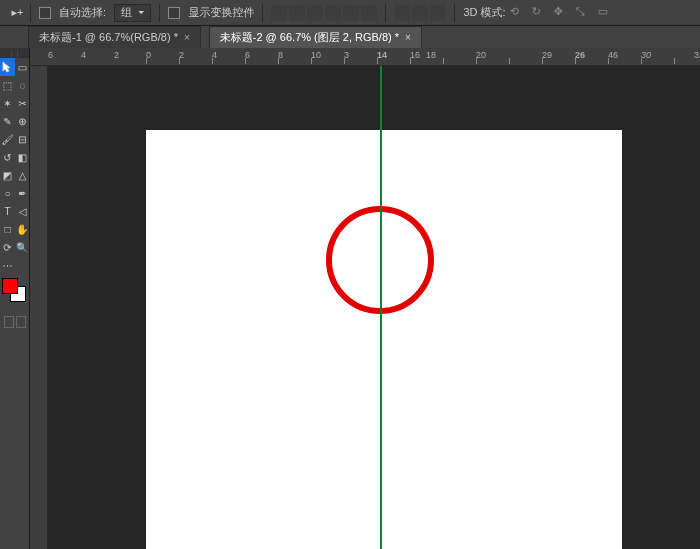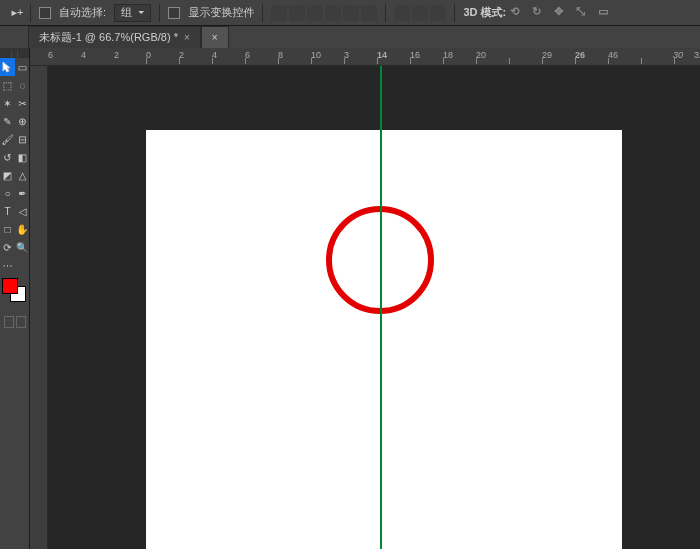--- a/index.html
+++ b/index.html
@@ -6,24 +6,24 @@
   body { width: 700px; height: 549px; background: #535353; overflow: hidden; position: relative; }
   
   .options-bar { display: flex; align-items: center; height: 26px; background: #424242; padding: 0 5px; gap: 8px; color: #ccc; font-size: 11px; border-bottom: 1px solid #1a1a1a; }
   .options-bar .arrow-ctrl { width: 26px; height: 18px; display: flex; align-items: center; justify-content: center; border-right: 1px solid #2a2a2a; }
   .checkbox { width: 12px; height: 12px; border: 1px solid #888; background: #3a3a3a; display: inline-block; vertical-align: middle; }
   .dropdown { display: inline-flex; align-items: center; background: #3a3a3a; border: 1px solid #2a2a2a; padding: 1px 6px; height: 18px; }
   .dropdown::after { content: "⏷"; margin-left: 6px; font-size: 8px; }
   .sep { width: 1px; height: 18px; background: #2a2a2a; }
   .align-icons { display: flex; gap: 2px; }
   .align-icon { width: 16px; height: 16px; background: #3a3a3a; opacity: 0.6; }
-  .mode3d { display: flex; align-items: center; gap: 4px; font-weight: bold; }
+  .mode3d { display: flex; align-items: center; gap: 4px; }
   .nav-icon { width: 18px; height: 16px; opacity: 0.5; }
   
-  .tab-bar { display: flex; height: 22px; background: #424242; padding-left: 28px; gap: 0; color: #ccc; font-size: 11px; align-items: stretch; }
+  .tab-bar { display: flex; height: 22px; background: #424242; padding-left: 28px; gap: 8px; color: #ccc; font-size: 11px; align-items: stretch; }
   .tab { display: flex; align-items: center; padding: 0 10px; background: #3a3a3a; border: 1px solid #2a2a2a; border-bottom: none; gap: 6px; }
   .tab.active { background: #535353; color: #fff; }
   .tab .close { font-size: 10px; opacity: 0.7; }
   
   .ruler-h { position: absolute; top: 48px; left: 40px; right: 0; height: 18px; background: #3e3e3e; border-bottom: 1px solid #2a2a2a; display: flex; overflow: hidden; }
   .ruler-h .ruler-inner { position: relative; width: 100%; height: 100%; }
   .ruler-h .label { position: absolute; top: 2px; color: #aaa; font-size: 9px; }
   .ruler-v { position: absolute; top: 66px; left: 30px; width: 18px; bottom: 0; background: #3e3e3e; border-right: 1px solid #2a2a2a; }
   .ruler-origin { position: absolute; top: 48px; left: 30px; width: 18px; height: 18px; background: #3e3e3e; border-right: 1px solid #2a2a2a; border-bottom: 1px solid #2a2a2a; }
   
@@ -84,20 +84,21 @@
     <span class="nav-icon">▭</span>
   </div>
 </div>
 
 <div class="tab-bar">
   <div class="tab">
     <span>未标题-1 @ 66.7%(RGB/8) *</span>
     <span class="close">×</span>
   </div>
   <div class="tab active">
+    <span>未标题-2 @ 66.7% (图层 2, RGB/8) *</span>
     <span class="close">×</span>
   </div>
 </div>
 
 <div class="toolbox">
   <div class="tool-drag">⋮⋮</div>
   <div class="tool-grid">
     <div class="tool selected">
         <svg viewBox="0 0 12 12">
           <path d="M1 1 L1 10 L3 8 L5 11 L7 10 L5 7 L8 7 Z" fill="#fff"></path>
@@ -154,33 +155,33 @@
       <span class="label" style="left: 238px;">8</span>
       <div class="tick" style="left: 238px;"></div>
       <span class="label" style="left: 271px;">10</span>
       <div class="tick" style="left: 271px;"></div>
       <span class="label" style="left: 304px;">3</span>
       <div class="tick" style="left: 304px;"></div>
       <span class="label" style="left: 337px; font-weight: bold;">14</span>
       <div class="tick" style="left: 337px;"></div>
       <span class="label" style="left: 370px;">16</span>
       <div class="tick" style="left: 370px;"></div>
-      <span class="label" style="left: 403px;">18</span>
+      <span class="label" style="left: 386px;">18</span>
       <div class="tick" style="left: 403px;"></div>
       <span class="label" style="left: 436px;">20</span>
       <div class="tick" style="left: 436px;"></div>
       <span class="label" style="left: 469px; margin-top: 30px;">22</span>
       <div class="tick" style="left: 469px;"></div>
       <span class="label" style="left: 502px;">29</span>
       <div class="tick" style="left: 502px;"></div>
       <span class="label" style="left: 535px; font-weight: bold;">26</span>
       <div class="tick" style="left: 535px;"></div>
       <span class="label" style="left: 568px;">46</span>
       <div class="tick" style="left: 568px;"></div>
-      <span class="label" style="left: 633px; font-style: italic;">30</span>
+      <span class="label" style="left: 601px; font-style: italic;">30</span>
       <div class="tick" style="left: 601px;"></div>
       <span class="label" style="left: 654px; text-align: center;">32</span>
       <div class="tick" style="left: 634px;"></div>
     </div>
 </div>
 
 <div class="ruler-v" id="ruler-v-inner"></div>
 
 <div class="canvas-area">
   <div class="document">

